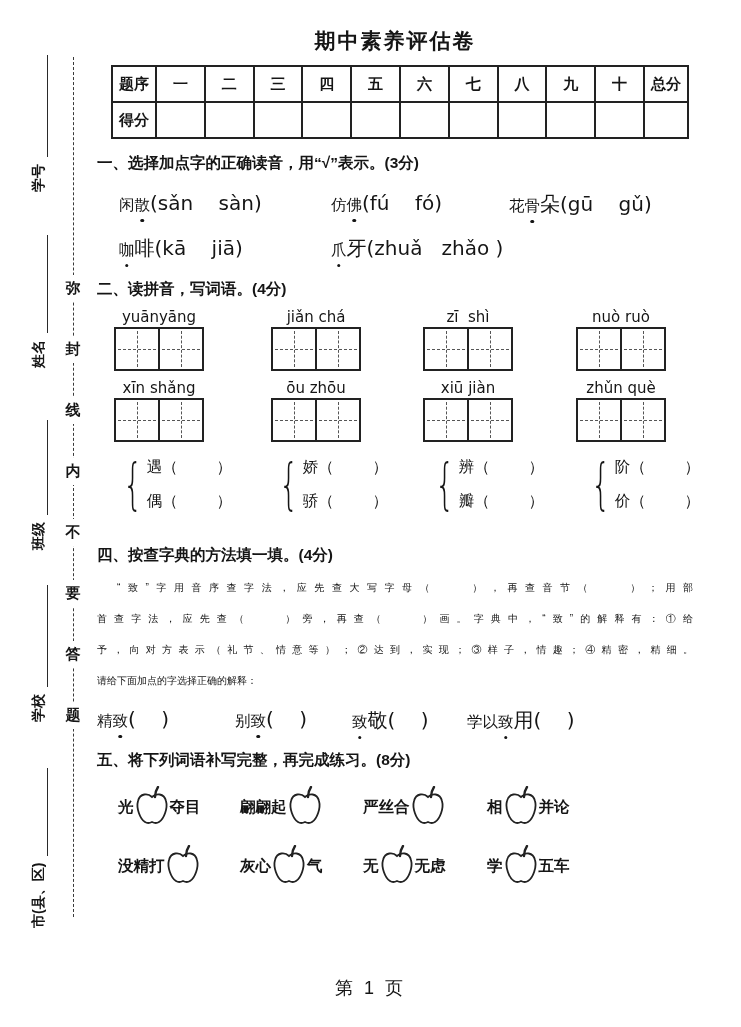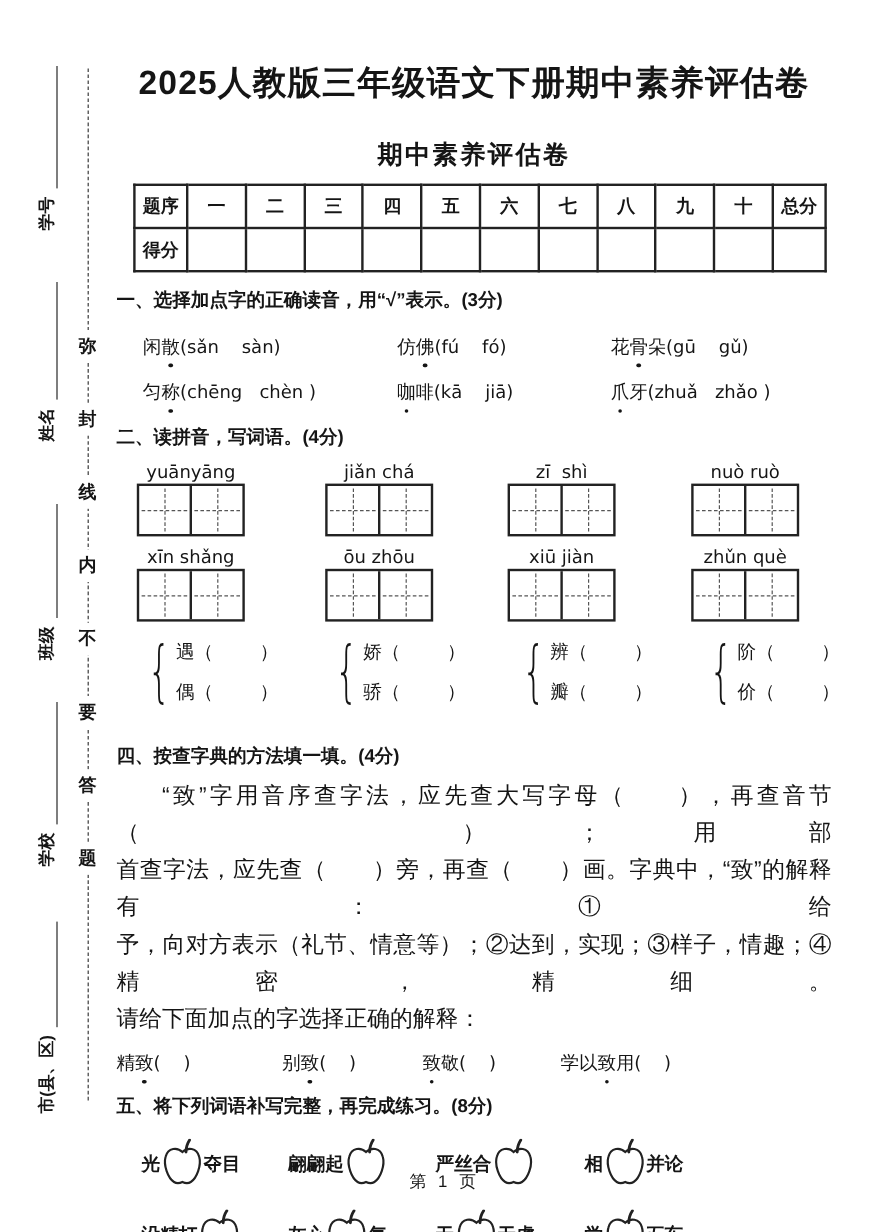--- a/index.html
+++ b/index.html
@@ -38,21 +38,21 @@
   table.score td{
     border:2px solid #222; height:36px; text-align:center; vertical-align:middle;
     font-size:15px; font-weight:bold;
   }
   table.score td.wide{ width:44px; }
 
   .q-title{ font-size:15.5px; font-weight:bold; margin-top:12px; line-height:22px; }
 
   
   .q1-row{ display:grid; grid-template-columns:212px 178px auto; padding-left:22px; margin-top:17px; font-size:15.5px; }
-  .pinyin{ font-family:"DejaVu Sans", sans-serif; white-space:pre; font-size:15px; }
+  .pinyin{ font-family:"DejaVu Sans", sans-serif; white-space:pre; font-size:20px; }
   .dotch{ position:relative; display:inline-block; }
   .dotch::after{
     content:""; position:absolute; left:50%; bottom:-6px; transform:translateX(-50%);
     width:3.5px; height:3.5px; border-radius:50%; background:#151515;
   }
 
   
   .q2-row{ display:grid; grid-template-columns:157px 152px 153px auto; padding-left:17px; margin-top:8px; }
   .wgroup{ width:90px; }
   .wlabel{ text-align:center; font-size:15px; height:19px; white-space:pre; font-family:"DejaVu Sans", sans-serif; }
@@ -65,32 +65,32 @@
   
   .q3-row{ display:grid; grid-template-columns:156px 156px 156px auto; padding-left:18px; margin-top:14px; }
   .bgroup{ display:flex; align-items:center; }
   .brace{
     font-family:"DejaVu Sans", sans-serif; font-size:56px; font-weight:300;
     transform:scaleX(.55); line-height:56px; margin-right:-4px;
   }
   .bcol{ display:flex; flex-direction:column; gap:13px; font-size:15.5px; white-space:pre; }
 
   
-  .q4-para{ margin-top:6px; font-size:19px; line-height:31px; text-align:justify; }
+  .q4-para{ margin-top:6px; font-size:10px; line-height:31px; text-align:justify; }
   .q4-line{ text-align:justify; text-align-last:justify; }
   .q4-line.last{ text-align-last:left; }
   .q4-line.indent{ text-indent:2em; }
   .q4-items{ display:grid; grid-template-columns:138px 117px 115px auto; margin-top:11px; font-size:15.5px; white-space:pre; }
 
   
   .q5-row{ display:grid; grid-template-columns:122px 123px 124px auto; padding-left:21px; margin-top:13px; }
   .agroup{ display:flex; align-items:center; font-size:15.5px; font-weight:600; white-space:nowrap; height:46px; }
   .apple{ flex:0 0 auto; margin:0 1px; }
 
-  .page-footer{ position:absolute; left:0; right:0; top:976px; text-align:center; font-size:14px; letter-spacing:3px; }
+  .page-footer{ position:absolute; left:0; right:0; top:976px; text-align:center; font-size:18px; letter-spacing:3px; }
 </style>
 </head>
 <body>
 
 <div>
   <div id="side-fields">
       <div class="side-entry" style="top: 192px; width: 137px;">
         <span>学号</span>
         <span class="fill-line"></span>
       </div>
@@ -120,21 +120,20 @@
         <div class="seal-char" style="top: 401px;">内</div>
         <div class="seal-char" style="top: 462px;">不</div>
         <div class="seal-char" style="top: 523px;">要</div>
         <div class="seal-char" style="top: 584px;">答</div>
         <div class="seal-char" style="top: 645px;">题</div>
       </div>
   </div>
 </div>
 
 <div class="main">
-  <div class="doc-title">2025人教版三年级语文下册期中素养评估卷</div>
   <div class="doc-subtitle">期中素养评估卷</div>
 
   <table class="score">
     <tbody>
       <tr id="score-head-row">
           <td class="wide">题序</td>
           <td>一</td>
           <td>二</td>
           <td>三</td>
           <td>四</td>
@@ -164,21 +163,20 @@
   </table>
 
   <div class="q-title" style="margin-top:13px">一、选择加点字的正确读音，用“√”表示。(3分)</div>
   <div id="q1-rows">
       <div class="q1-row">
         <span><span>闲</span><span class="dotch">散</span><span class="pinyin">(sǎn    sàn)</span></span>
         <span><span>仿</span><span class="dotch">佛</span><span class="pinyin">(fú    fó)</span></span>
         <span><span>花</span><span class="dotch">骨</span><span class="pinyin">朵(gū    gǔ)</span></span>
       </div>
       <div class="q1-row">
-        <span><span>匀</span><span class="dotch">称</span><span class="pinyin">(chēng   chèn )</span></span>
         <span><span class="dotch">咖</span><span class="pinyin">啡(kā    jiā)</span></span>
         <span><span class="dotch">爪</span><span class="pinyin">牙(zhuǎ   zhǎo )</span></span>
       </div>
     </div>
 
   <div class="q-title" style="margin-top:16px">二、读拼音，写词语。(4分)</div>
   <div id="q2-rows">
       <div class="q2-row">
         <div class="wgroup">
           <div class="wlabel">yuānyāng</div>

